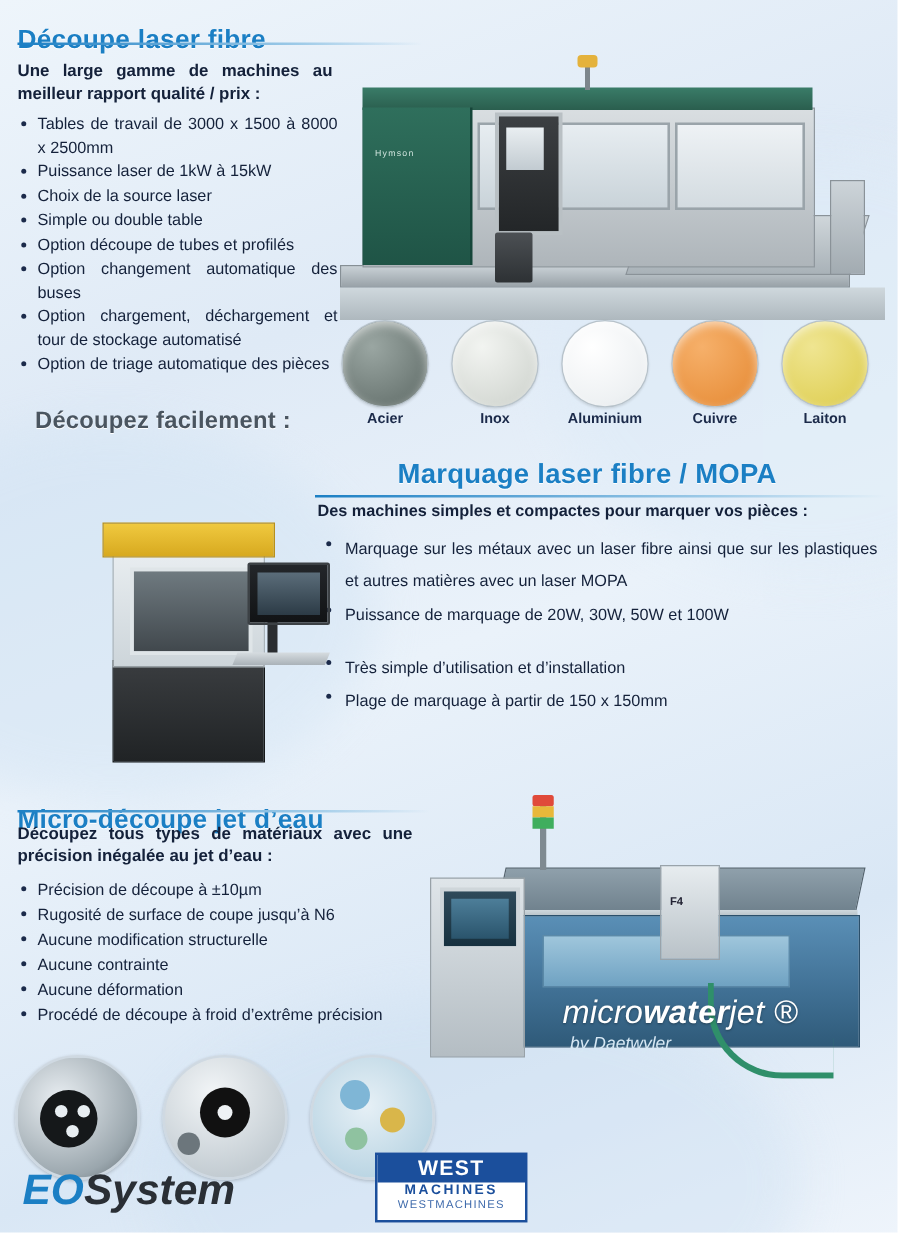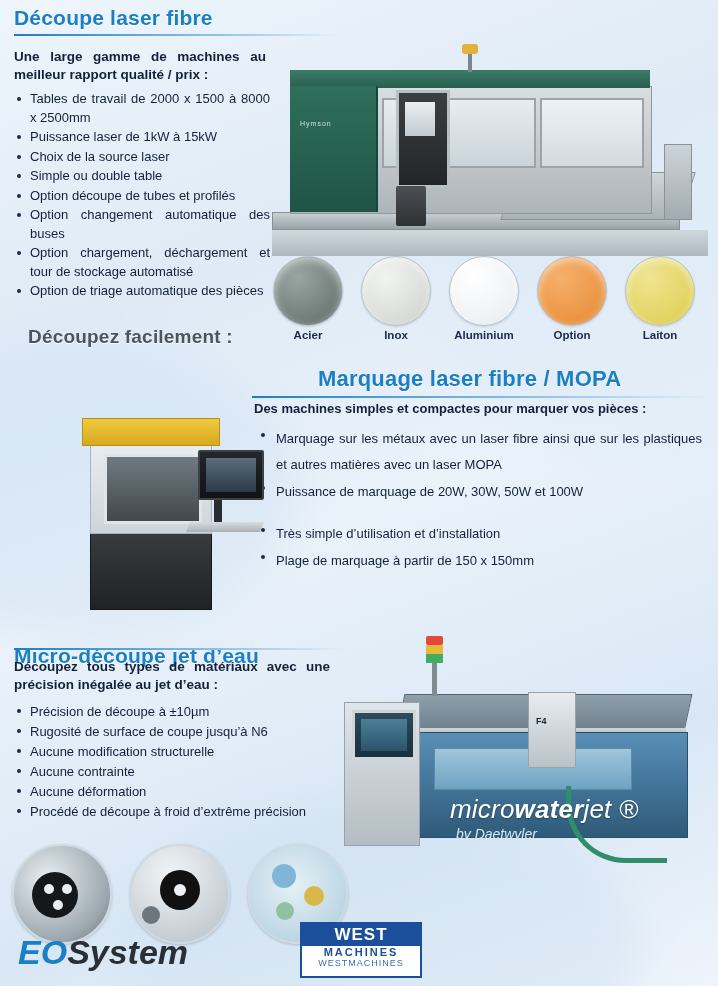--- a/index.html
+++ b/index.html
@@ -378,27 +378,27 @@
 </style>
 </head>
 <body>
 
 <div class="bg-blob blob-a"></div>
 <div class="bg-blob blob-b"></div>
 <div class="bg-blob blob-c"></div>
 
 <div class="sheet">
 
-  <div class="section-title" style="left:14px; top:6px;">Découpe laser fibre</div>
+  <div class="section-title" style="left:14px; top:20px;">Découpe laser fibre</div>
   <div class="rule" style="left:14px; top:34px; width:324px;"></div>
 
   <div class="lead" style="left:14px; top:48px; width:252px;">Une large gamme de machines au meilleur rapport qualité / prix :</div>
 
   <ul class="bullets" style="left:14px; top:90px; width:256px;">
-    <li>Tables de travail de 2000 x 1500 à 8000 x 2500mm</li>
+    <li>Tables de travail de 3000 x 1500 à 8000 x 2500mm</li>
     <li>Puissance laser de 1kW à 15kW</li>
     <li>Choix de la source laser</li>
     <li>Simple ou double table</li>
     <li>Option découpe de tubes et profilés</li>
     <li>Option changement automatique des buses</li>
     <li>Option chargement, déchargement et tour de stockage automatisé</li>
     <li>Option de triage automatique des pièces</li>
   </ul>
 
   <div class="section-title" style="left:28px; top:326px; font-size:19px; color:#4a5560; text-shadow:0 1px 0 #fff;">Découpez facilement :</div>
@@ -429,21 +429,21 @@
     <div class="mat" style="left:88px; top:0px;">
       <div class="disc" style="background:radial-gradient(circle at 35% 30%, #f2f4f1, #d7dbd6 70%, #c6cbc6);"></div>
       <div class="cap">Inox</div>
     </div>
     <div class="mat" style="left:176px; top:0px;">
       <div class="disc" style="background:radial-gradient(circle at 35% 30%, #ffffff, #eef1f3 70%, #dde3e7);"></div>
       <div class="cap">Aluminium</div>
     </div>
     <div class="mat" style="left:264px; top:0px;">
       <div class="disc" style="background:radial-gradient(circle at 35% 30%, #f6b06a, #ea9442 70%, #d9822f);"></div>
-      <div class="cap">Option</div>
+      <div class="cap">Cuivre</div>
     </div>
     <div class="mat" style="left:352px; top:0px;">
       <div class="disc" style="background:radial-gradient(circle at 35% 30%, #efe591, #e2d35f 70%, #d3c34c);"></div>
       <div class="cap">Laiton</div>
     </div>
   </div>
 
   <div class="section-title" style="left:318px; top:366px; font-size:22px;">Marquage laser fibre / MOPA</div>
   <div class="rule" style="left:252px; top:396px; width:456px;"></div>
 

